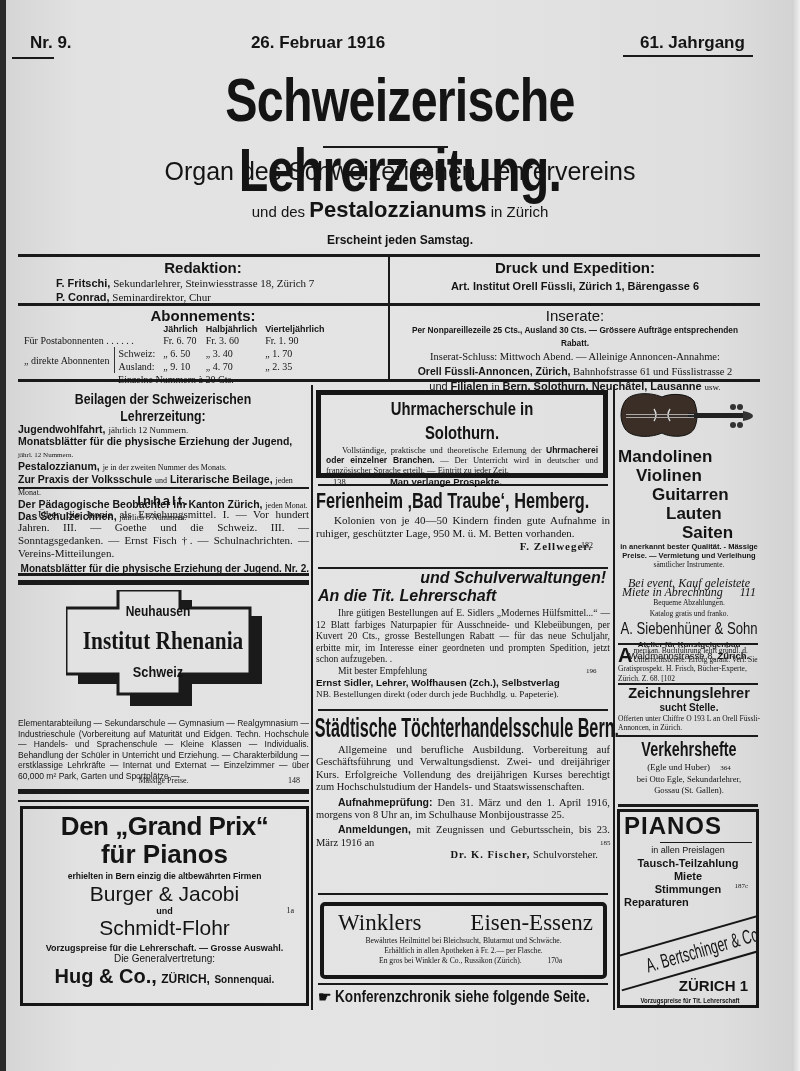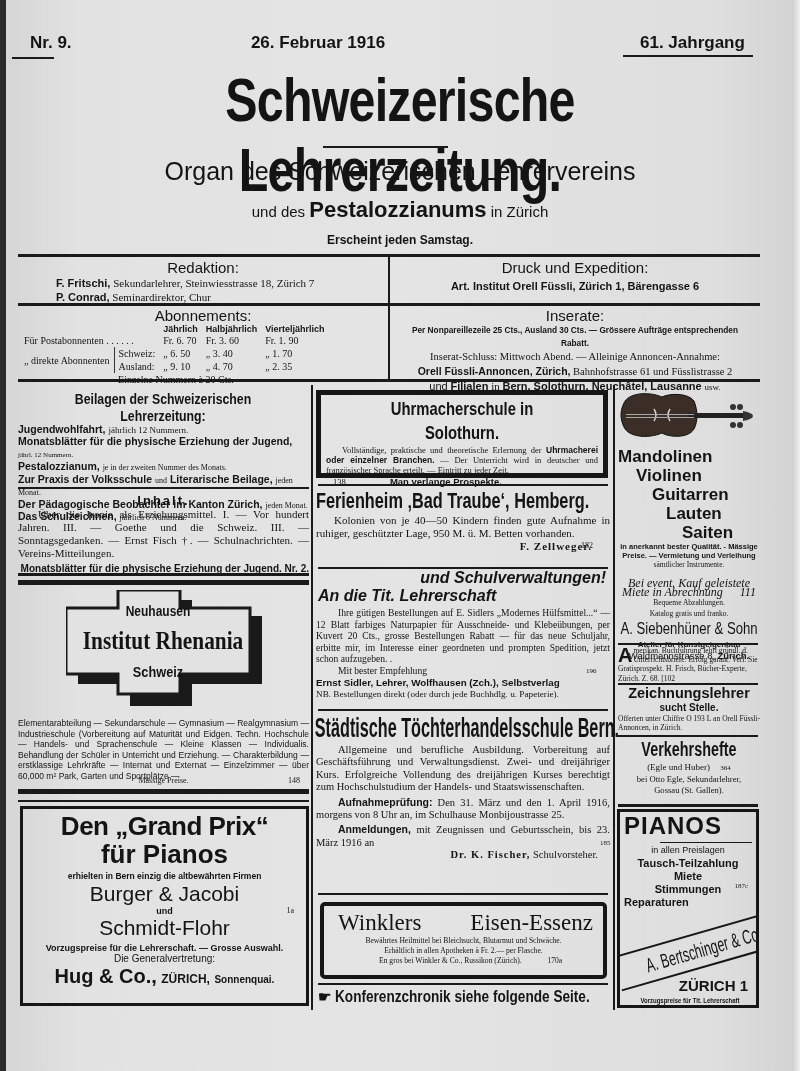--- a/index.html
+++ b/index.html
@@ -29,21 +29,21 @@
     left: 0; width: 800px; top: 65px; text-align: center;
     font-family: "Liberation Sans", sans-serif; font-weight: bold;
     font-size: 62px; letter-spacing: -1px; transform: scaleX(0.78); transform-origin: center;
     line-height: 70px;
   }
   .organ { left: 0; width: 800px; top: 157px; text-align: center; font-family: "Liberation Sans", sans-serif; font-size: 25px; }
   .und { left: 0; width: 800px; top: 197px; text-align: center; font-family: "Liberation Sans", sans-serif; font-size: 15px; }
   .und .big { font-size: 22px; font-weight: bold; }
   .erscheint { left: 0; width: 800px; top: 233px; text-align: center; font-family: "Liberation Sans", sans-serif; font-weight: bold; font-size: 12px; }
 
-  .hdr { font-family: "Liberation Sans", sans-serif; font-weight: normal; font-size: 15px; }
+  .hdr { font-family: "Liberation Sans", sans-serif; font-weight: bold; font-size: 15px; }
   .small { font-size: 11px; line-height: 14px; }
   .tiny { font-size: 9px; line-height: 11px; }
 
   table.abo { border-collapse: collapse; font-size: 10px; }
   table.abo td { padding: 0 4px; line-height: 13px; white-space: nowrap; }
   table.abo th { font-family: "Liberation Sans", sans-serif; font-size: 9px; font-weight: bold; padding: 0 4px; }
 
   .box { position: absolute; border: 3px solid #161616; }
   .ital { font-style: italic; }
 </style>

